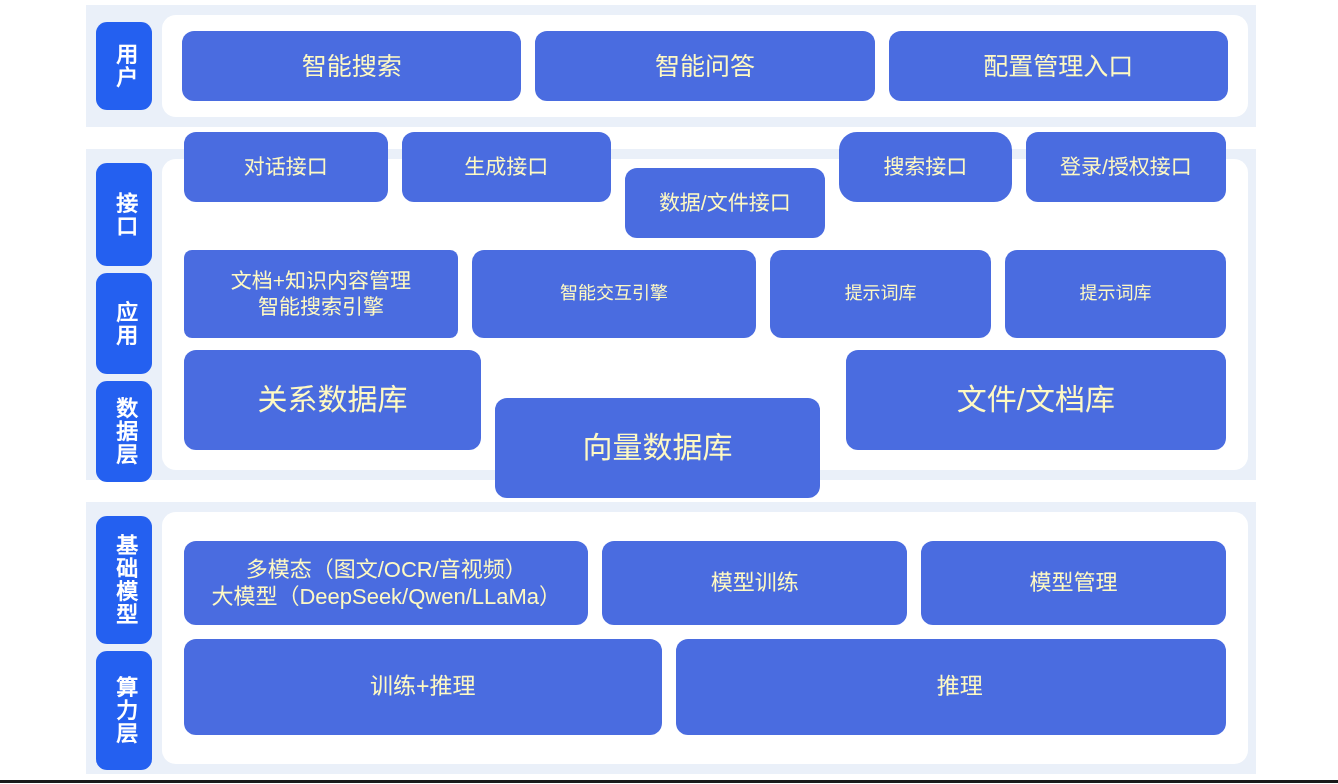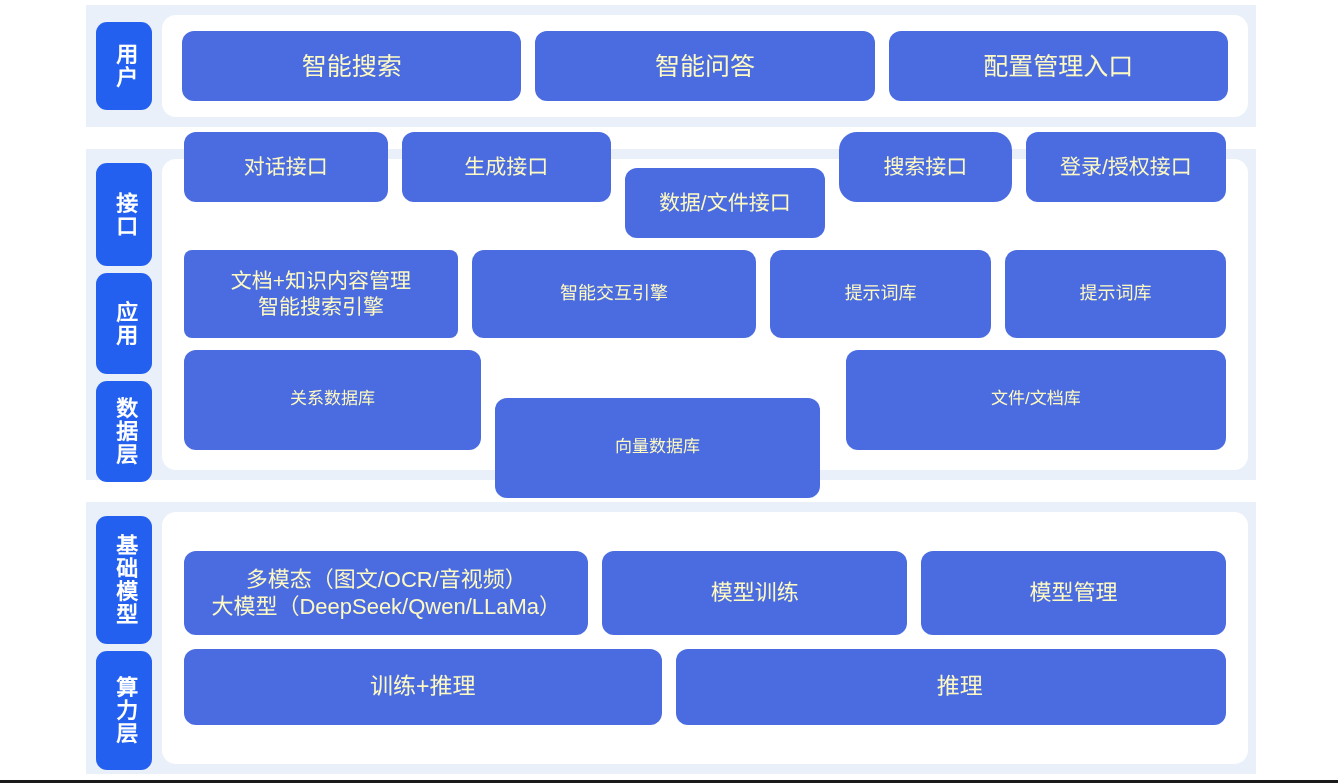--- a/index.html
+++ b/index.html
@@ -127,31 +127,31 @@
   .r-api   .card-3 { flex: 1.0 1 0; margin-top: 36px; }
   .r-api   .card-4 { flex: 0.85 1 0; border-radius: 18px; }
   .r-api   .card-5 { flex: 1.0 1 0; }
 
   .r-app   .card { height: 88px; font-size: 18px; }
   .r-app   .card-1 { flex: 1.2 1 0; font-size: 21px; line-height: 1.22; border-radius: 8px; }
   .r-app   .card-2 { flex: 1.25 1 0; }
   .r-app   .card-3 { flex: 0.95 1 0; text-align: center; }
   .r-app   .card-4 { flex: 0.95 1 0; }
 
-  .r-data  .card { height: 100px; font-size: 17px; }
+  .r-data  .card { height: 100px; font-size: 30px; }
   .r-data  .card-1 { flex: 1 1 0; }
   .r-data  .card-2 { flex: 1.1 1 0; margin-top: 48px; }
   .r-data  .card-3 { flex: 1.3 1 0; margin-left: 12px; }
 
   .r-model .card { height: 84px; font-size: 22px; }
   .r-model .card-1 { flex: 1.35 1 0; font-size: 22px; line-height: 1.25; }
   .r-model .card-2 { flex: 1 1 0; }
   .r-model .card-3 { flex: 1 1 0; }
 
-  .r-compute .card { height: 76px; font-size: 23px; }
+  .r-compute .card { height: 96px; font-size: 23px; }
   .r-compute .card-1 { flex: 1 1 0; }
   .r-compute .card-2 { flex: 1.12 1 0; padding-left: 28px; }
 
   .bottom-rule {
     position: absolute;
     left: 0;
     top: 780px;
     width: 1338px;
     height: 3px;
     background: #1a1a1a;

